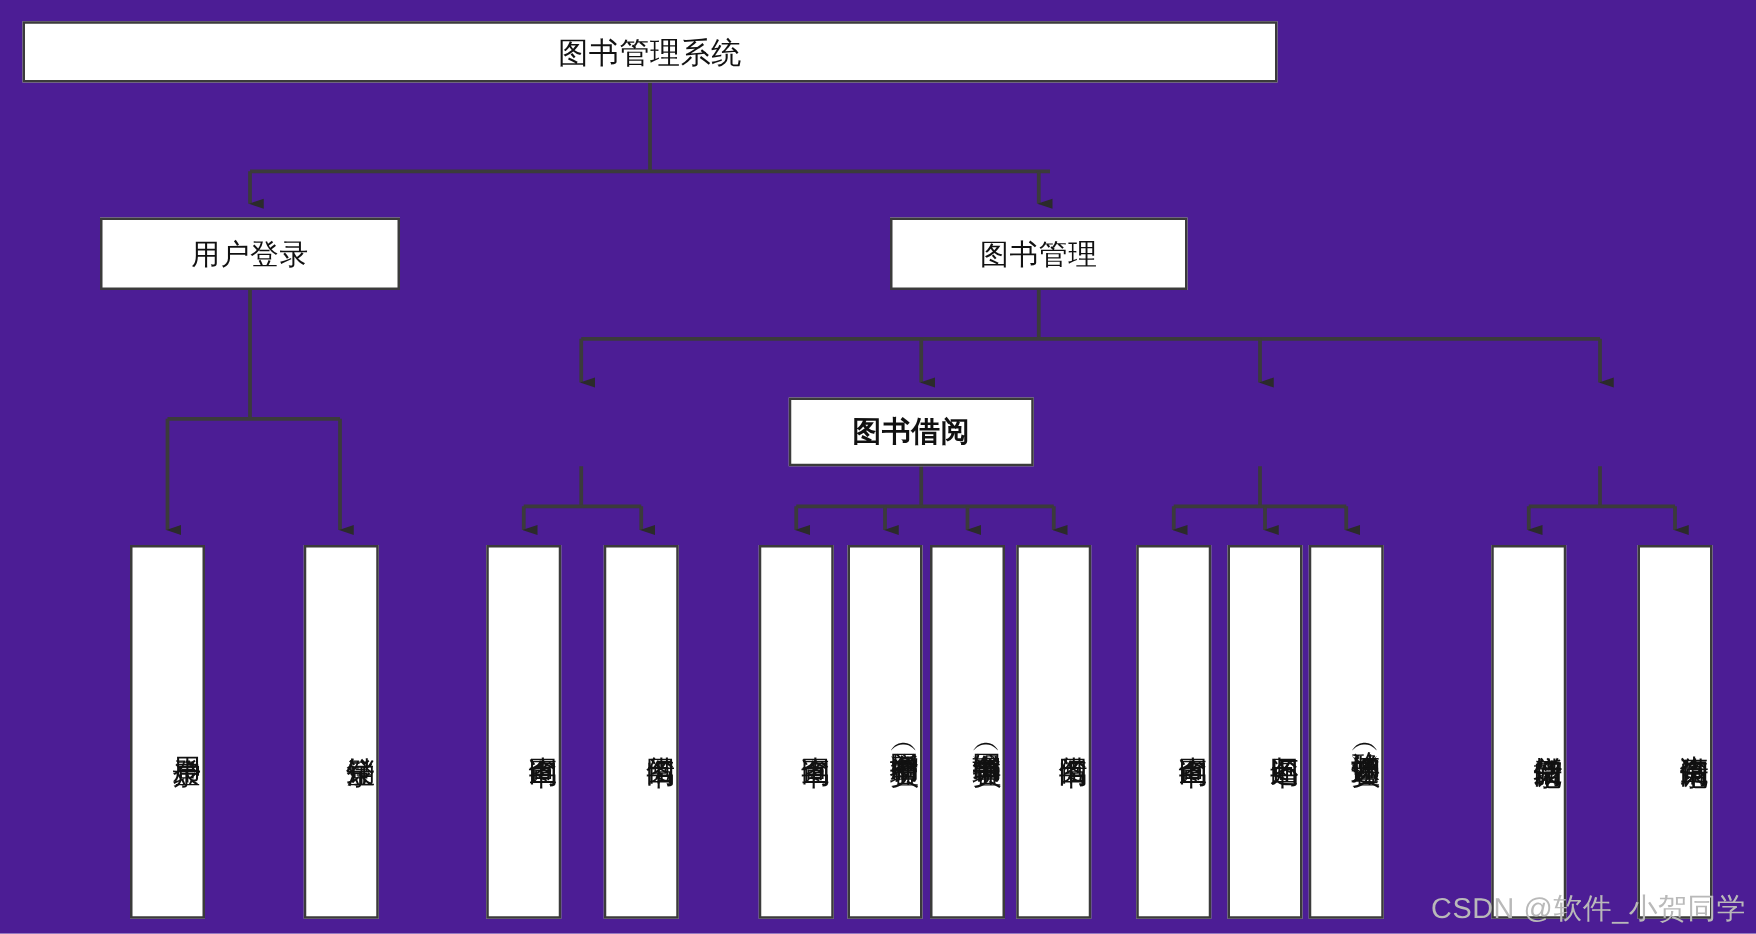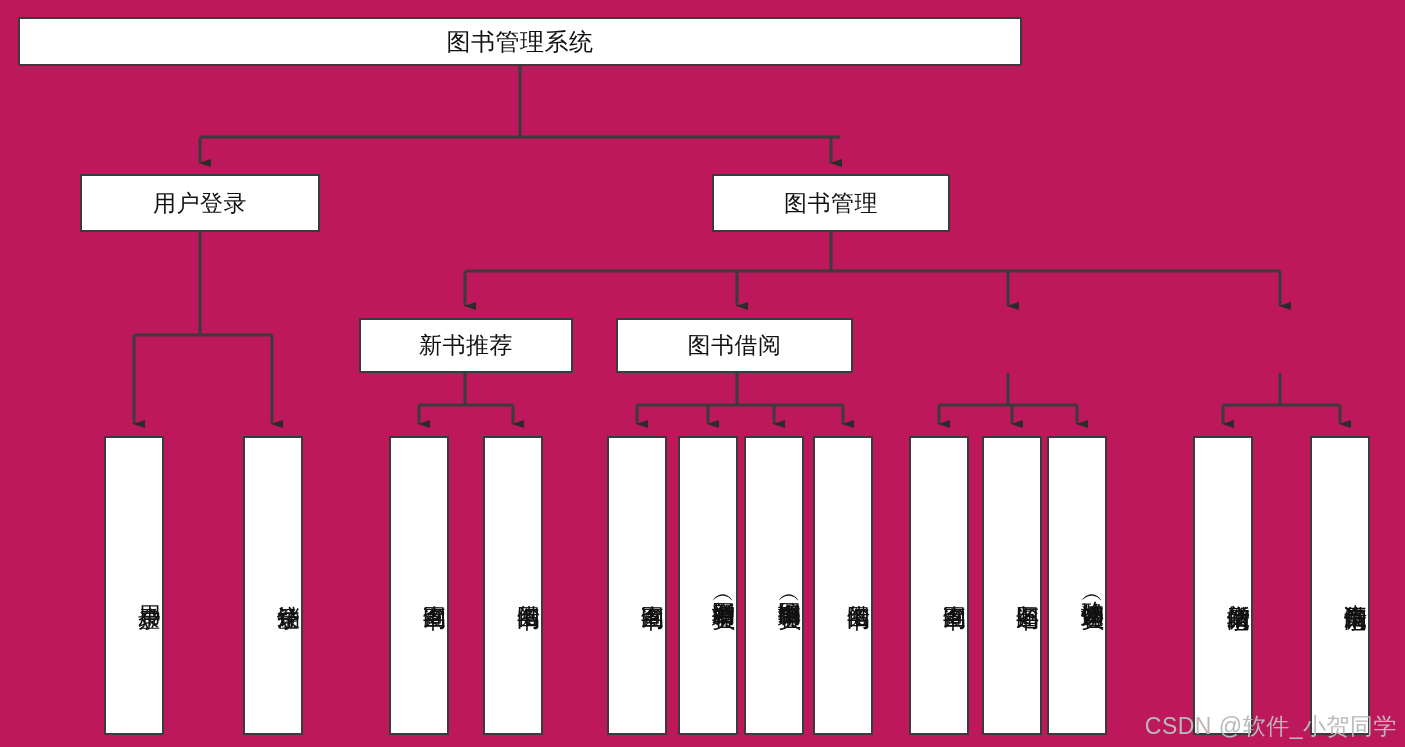--- a/index.html
+++ b/index.html
@@ -7,21 +7,21 @@
     padding: 0;
     background: #ffffff;
   }
   body {
     font-family: "Liberation Sans", "DejaVu Sans", sans-serif;
   }
   #canvas {
     position: relative;
     width: 1405px;
     height: 747px;
-    background: #be185d;
+    background: #4c1d95;
     overflow: hidden;
   }
   .node {
     position: absolute;
     box-sizing: border-box;
     border: 2px solid #3b3b3b;
     background: #ffffff;
     display: flex;
     align-items: center;
     justify-content: center;
@@ -123,22 +123,21 @@
       <path d="M1223,405 L1223,424" marker-end="url(#arrow)"></path>
       <path d="M1340,405 L1340,424" marker-end="url(#arrow)"></path>
     </g>
   </svg>
 
   <div class="node root horiz" style="left:18px; top:17px; width:1004px; height:49px;">图书管理系统</div>
 
   <div class="node horiz" style="left:80px; top:174px; width:240px; height:58px;">用户登录</div>
   <div class="node horiz" style="left:712px; top:174px; width:238px; height:58px;">图书管理</div>
 
-  <div class="node horiz" style="left:359px; top:318px; width:214px; height:55px;">新书推荐</div>
-  <div class="node horiz" style="left:616px; top:318px; width:237px; height:55px;">图书借阅</div>
+  <div class="node horiz" style="left:631px; top:318px; width:196px; height:55px;font-weight:bold;">图书借阅</div>
 
   <div class="node vert" style="left:104px; top:436px; width:60px; height:299px;">用户登录</div>
   <div class="node vert" style="left:243px; top:436px; width:60px; height:299px;">注销登录</div>
 
   <div class="node vert" style="left:389px; top:436px; width:60px; height:299px;">查询图书</div>
   <div class="node vert" style="left:483px; top:436px; width:60px; height:299px;">借阅图书</div>
 
   <div class="node vert" style="left:607px; top:436px; width:60px; height:299px;">查询图书</div>
   <div class="node vert top-align" style="left:678px; top:436px; width:60px; height:299px;">新增图书（管理员）</div>
   <div class="node vert top-align" style="left:744px; top:436px; width:60px; height:299px;">编辑图书（管理员）</div>

